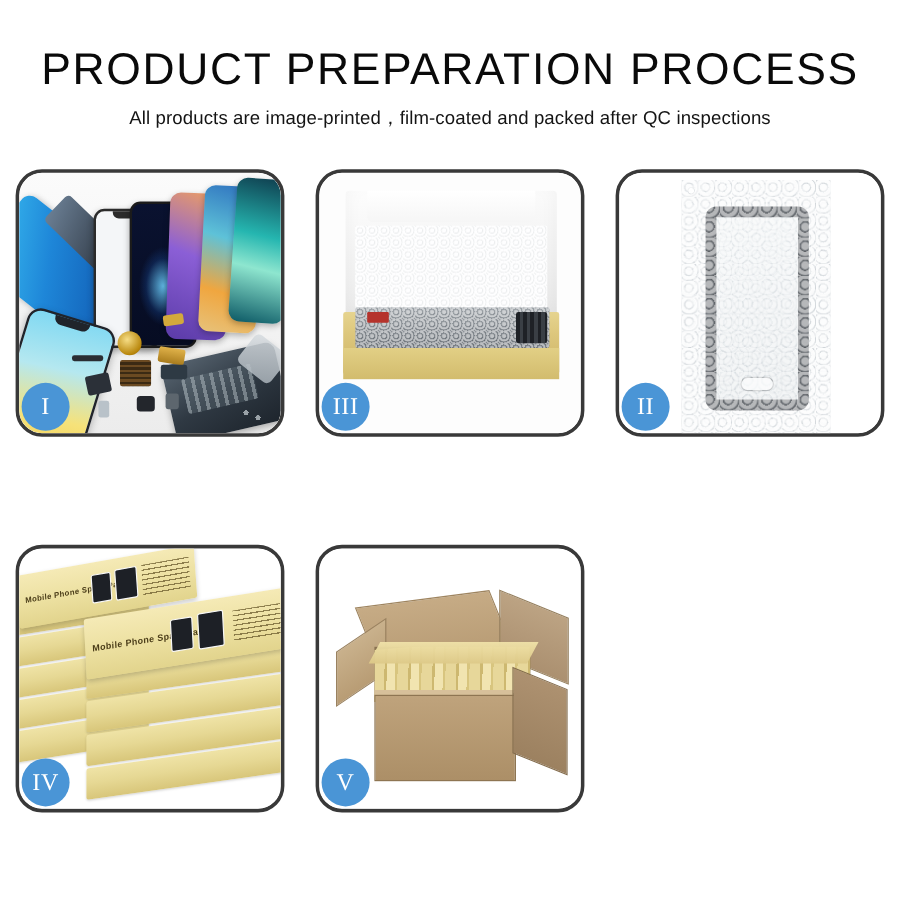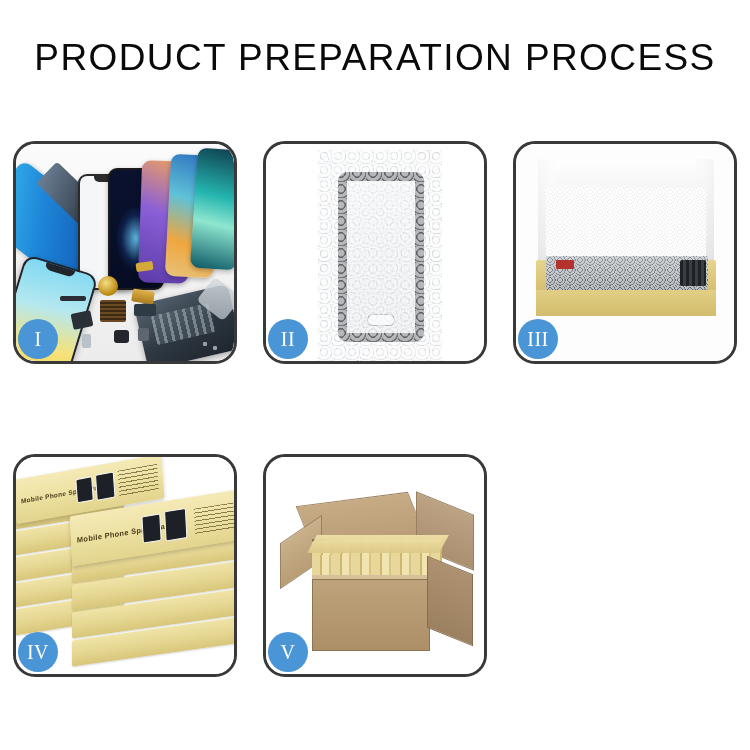--- a/index.html
+++ b/index.html
@@ -588,20 +588,21 @@
     width: 62px; height: 26px;
     background: rgba(225,228,230,0.9);
     transform: skewX(35deg);
   }
 </style>
 </head>
 <body>
 
 <div class="header">
   <h1 class="title">PRODUCT PREPARATION PROCESS</h1>
+  <p class="subtitle">All products are image-printed，film-coated and packed after QC inspections</p>
 </div>
 
 <div class="grid">
 
   <div class="panel p1">
     <div class="panel-photo">
       <div class="p1-bg"></div>
       <div class="p1-blue scr"></div>
       <div class="p1-s1 scr"></div>
       <div class="p1-s2 scr"></div>
@@ -619,43 +620,43 @@
       <div class="part pt-cam"></div>
       <div class="part pt-small1"></div>
       <div class="part pt-small2"></div>
       <div class="part pt-small3"></div>
       <div class="part pt-screws"></div>
       <div class="part pt-tool"></div>
     </div>
     <div class="badge">I</div>
   </div>
 
+  <div class="panel p3">
+    <div class="panel-photo">
+      <div class="p3-bg"></div>
+      <div class="p3-lid"></div>
+      <div class="p3-foam"></div>
+      <div class="p3-boxbase"></div>
+      <div class="p3-item"></div>
+      <div class="p3-boxfront"></div>
+    </div>
+    <div class="badge">III</div>
+  </div>
+
   <div class="panel p2">
     <div class="panel-photo">
       <div class="p2-bg"></div>
       <div class="p2-photo">
         <div class="p2-screen">
           <div class="p2-home"></div>
         </div>
         <div class="p2-bubbles"></div>
       </div>
     </div>
     <div class="badge">II</div>
-  </div>
-
-  <div class="panel p3">
-    <div class="panel-photo">
-      <div class="p3-bg"></div>
-      <div class="p3-lid"></div>
-      <div class="p3-foam"></div>
-      <div class="p3-boxbase"></div>
-      <div class="p3-item"></div>
-      <div class="p3-boxfront"></div>
-    </div>
-    <div class="badge">III</div>
   </div>
 
   <div class="panel p4">
     <div class="panel-photo">
       <div class="p4-bg"></div>
       <div class="p4-stack">
         <div class="bx bx-l1"></div>
         <div class="bx bx-l2"></div>
         <div class="bx bx-l3"></div>
         <div class="bx bx-l4"></div>

